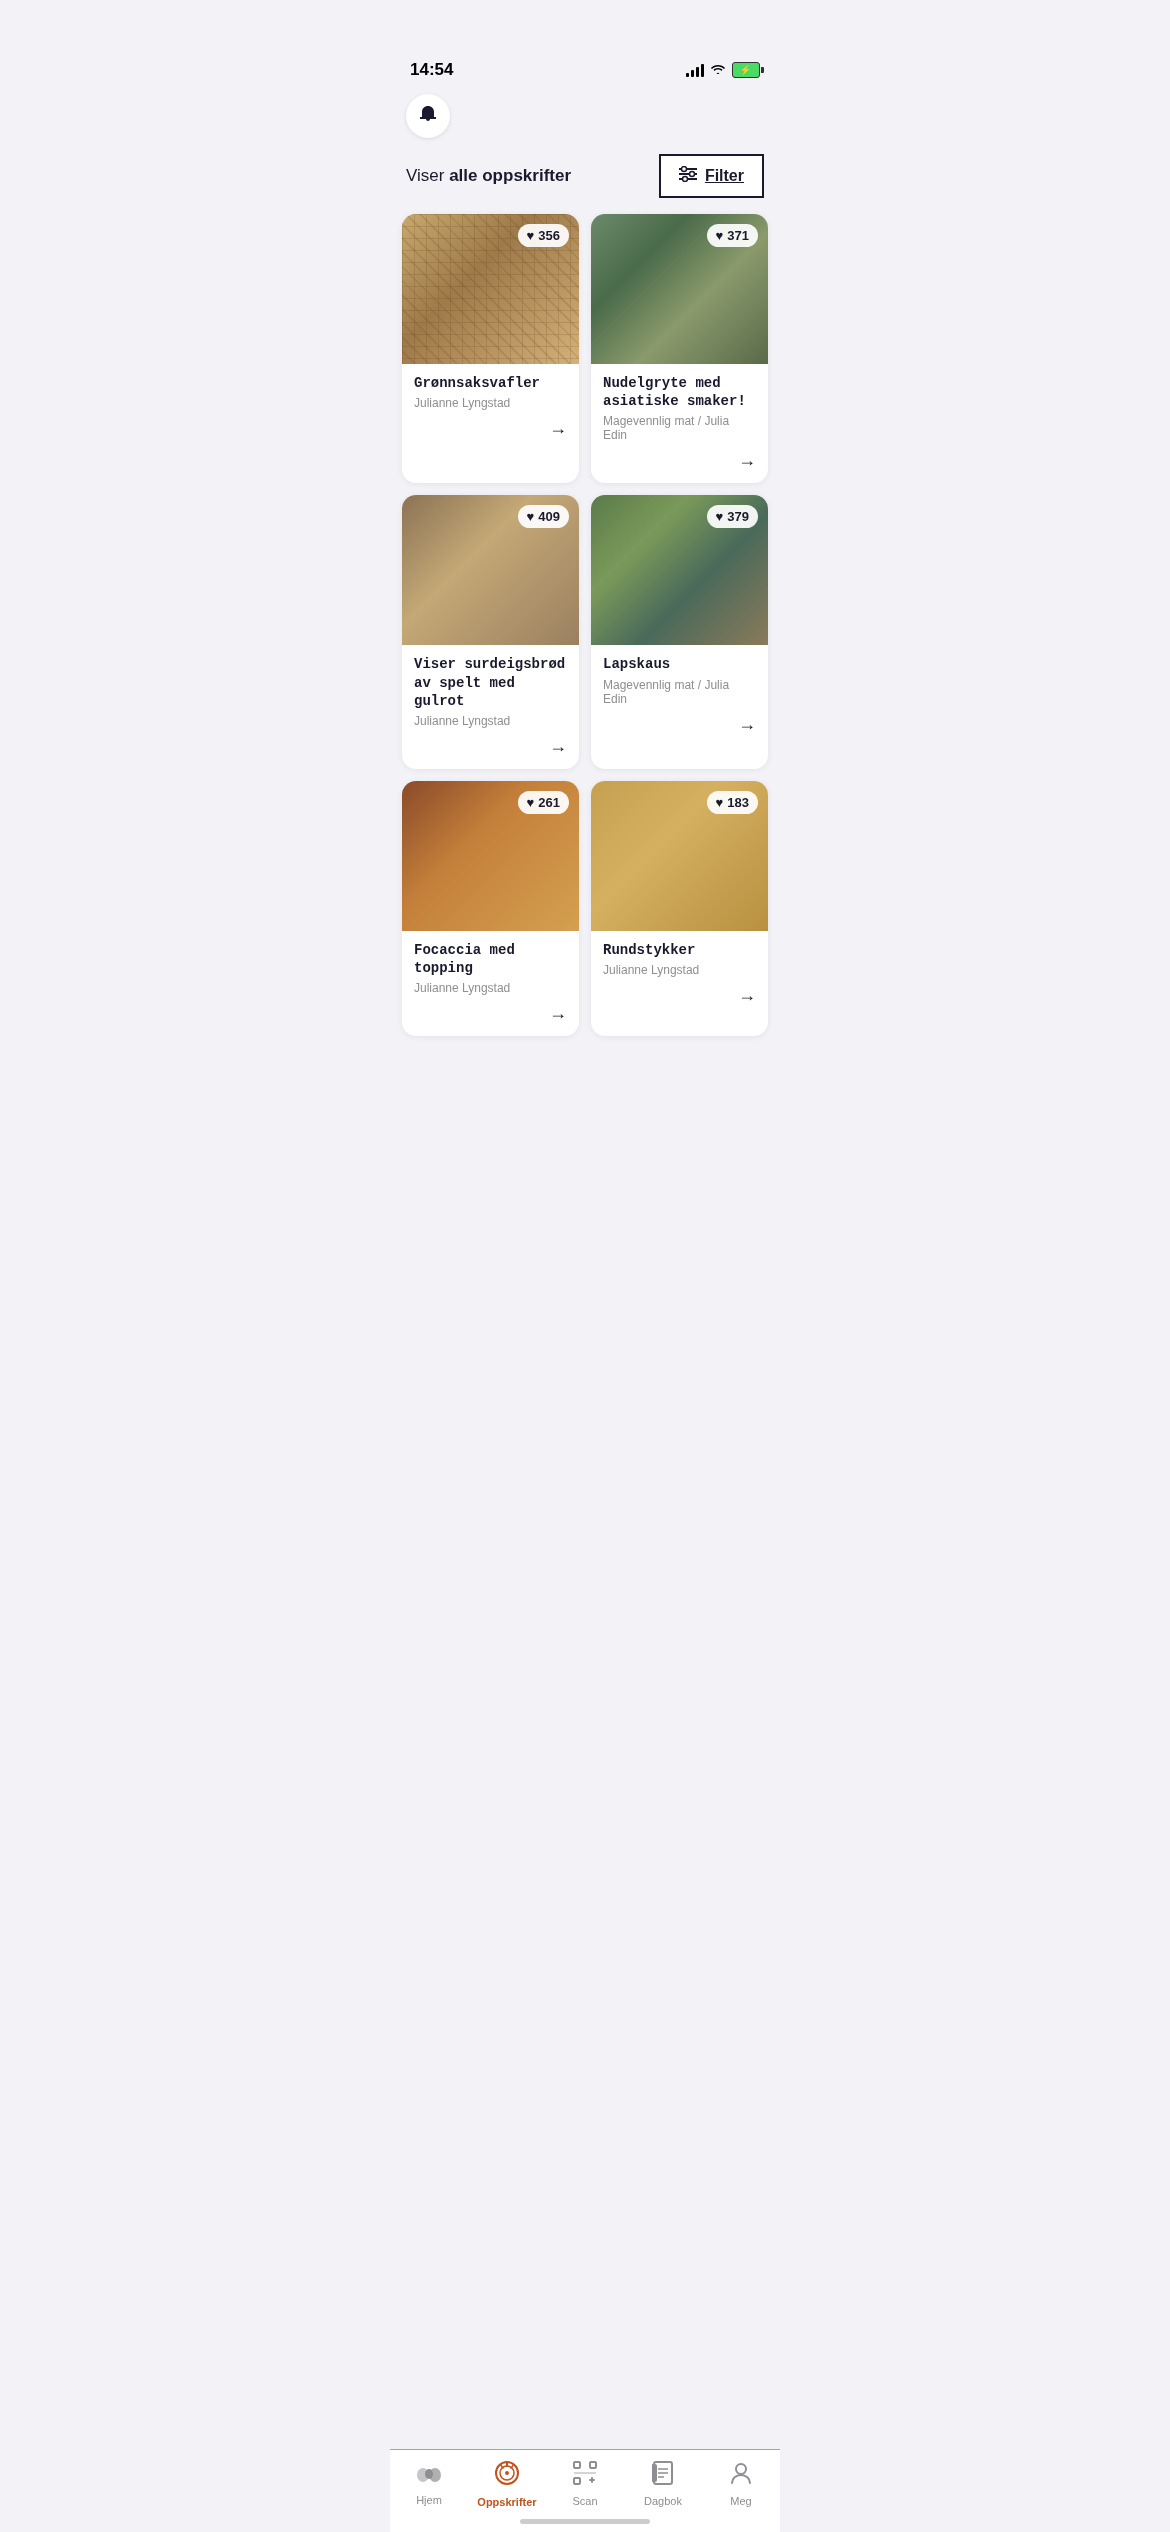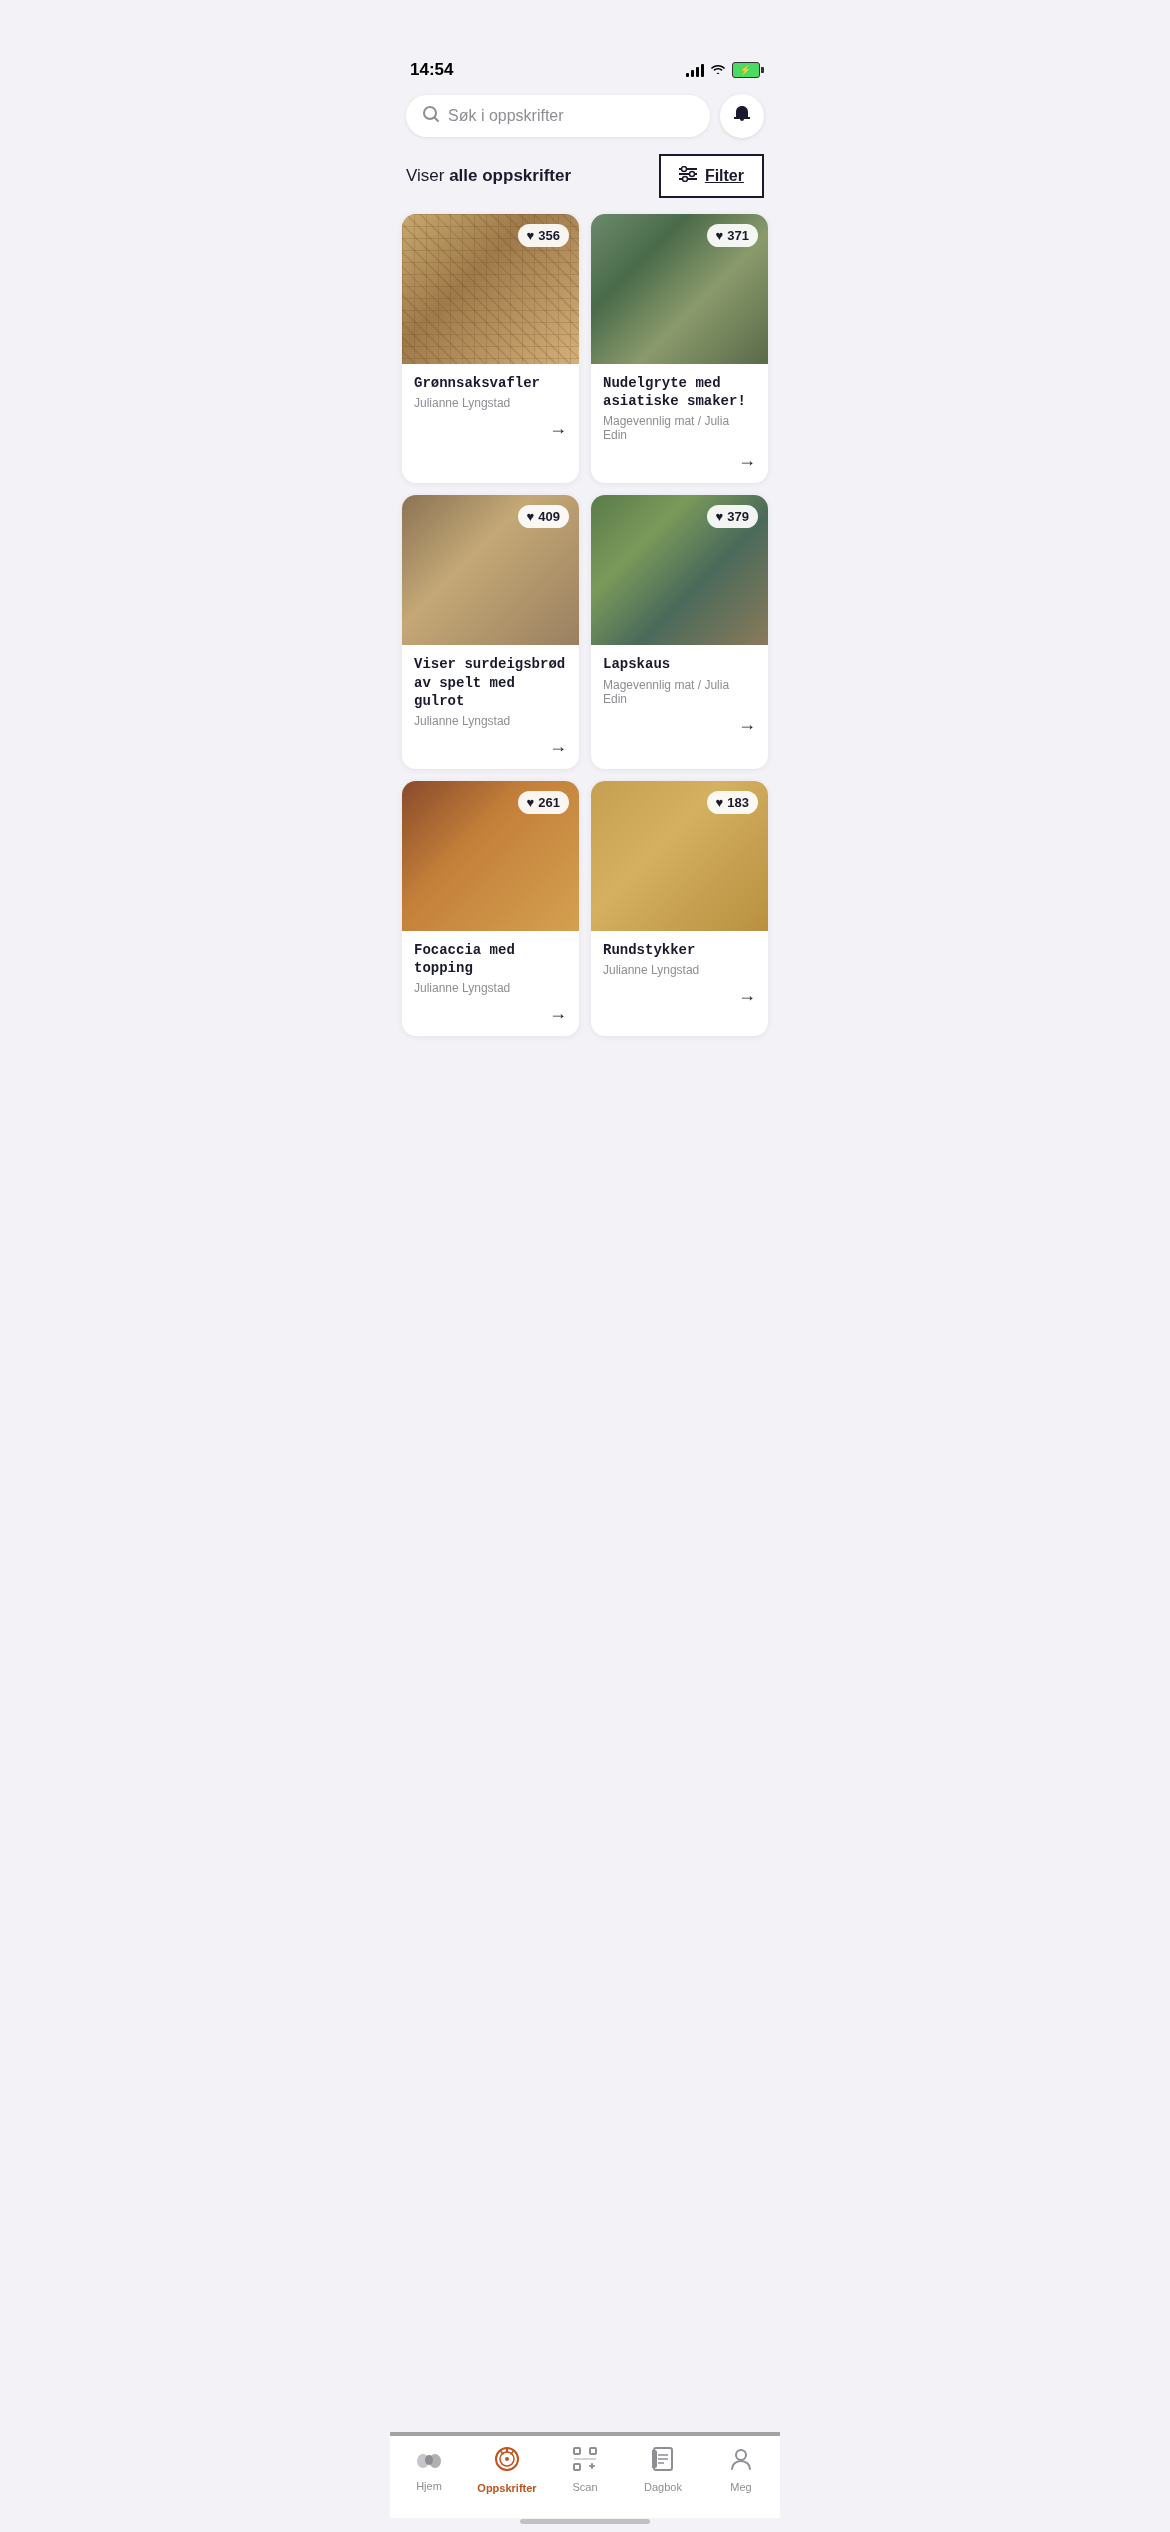--- a/index.html
+++ b/index.html
@@ -223,26 +223,26 @@
     .img-waffles::after {
       content: '';
       position: absolute;
       inset: 0;
       background: repeating-linear-gradient(45deg, transparent, transparent 8px, rgba(100,60,20,0.15) 8px, rgba(100,60,20,0.15) 10px);
     }
 
     
     .bottom-nav {
       position: fixed;
-      bottom: 14px;
+      bottom: 0;
       left: 50%;
       transform: translateX(-50%);
       width: 390px;
       background: #fff;
-      border-top: 4px solid #a3a3a3;
+      border-top: 1px solid #a3a3a3;
       display: flex;
       justify-content: space-around;
       align-items: center;
       padding: 10px 0 24px;
     }
     .nav-item {
       display: flex;
       flex-direction: column;
       align-items: center;
       gap: 4px;
@@ -304,29 +304,20 @@
     </span>
     <div class="battery-icon">
       <span class="battery-bolt">⚡</span>
     </div>
   </div>
 </div>
 
 <div class="main-content">
 
   <div class="search-section">
-    <div class="search-bar">
-      <span class="search-icon-wrap">
-        <svg width="18" height="18" viewBox="0 0 18 18" fill="none">
-          <circle cx="8" cy="8" r="6" stroke="#8e8e93" stroke-width="2"></circle>
-          <path d="M13 13L16 16" stroke="#8e8e93" stroke-width="2" stroke-linecap="round"></path>
-        </svg>
-      </span>
-      <span class="search-input-text">Søk i oppskrifter</span>
-    </div>
     <div class="bell-button">
       <span class="bell-icon">
         <svg width="22" height="22" viewBox="0 0 22 22" fill="none">
           <path d="M11 3C7.5 3 5 5.5 5 9V14H3V16H19V14H17V9C17 5.5 14.5 3 11 3Z" fill="#1a1a2e"></path>
           <path d="M9 16C9 17.1 9.9 18 11 18C12.1 18 13 17.1 13 16H9Z" fill="#1a1a2e"></path>
         </svg>
       </span>
     </div>
   </div>
 

